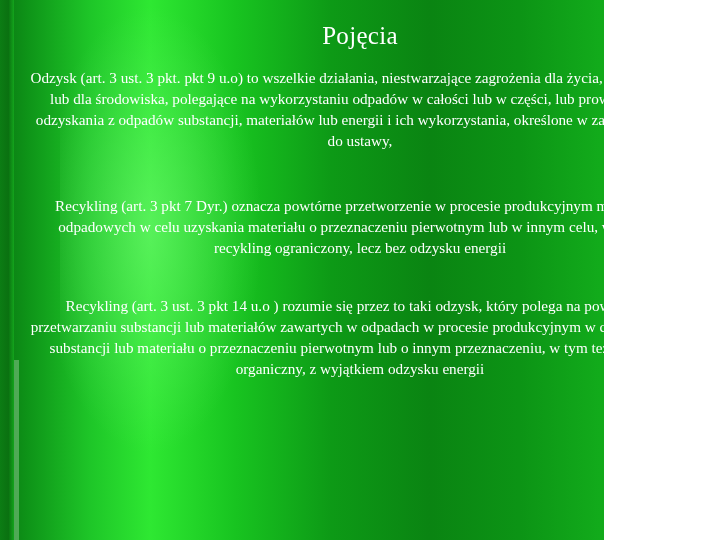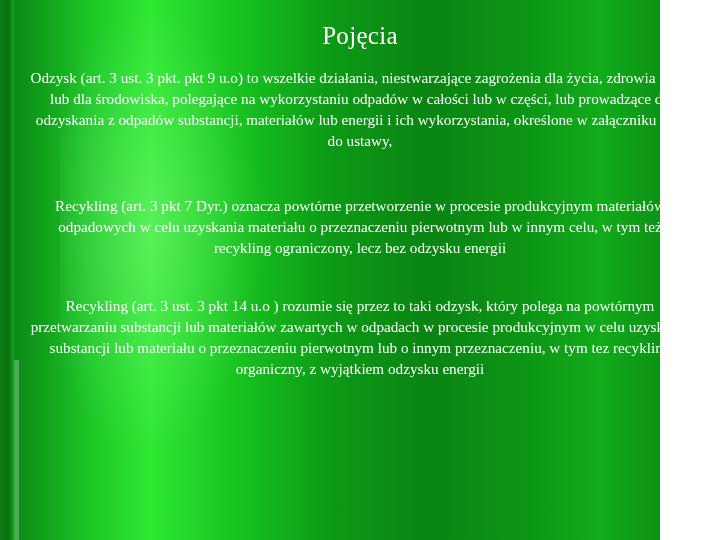--- a/index.html
+++ b/index.html
@@ -7,21 +7,21 @@
     padding: 0;
   }
   body {
     width: 720px;
     height: 540px;
     overflow: hidden;
     font-family: "Liberation Serif", serif;
   }
   .slide {
     position: relative;
-    width: 660px;
+    width: 604px;
     height: 540px;
     box-sizing: border-box;
     background: linear-gradient(to right,
         #0a7a12 0px,
         #0e9418 28px,
         #1ec628 90px,
         #2ee832 150px,
         #18c420 235px,
         #0d9a16 330px,
         #0a8412 430px,

